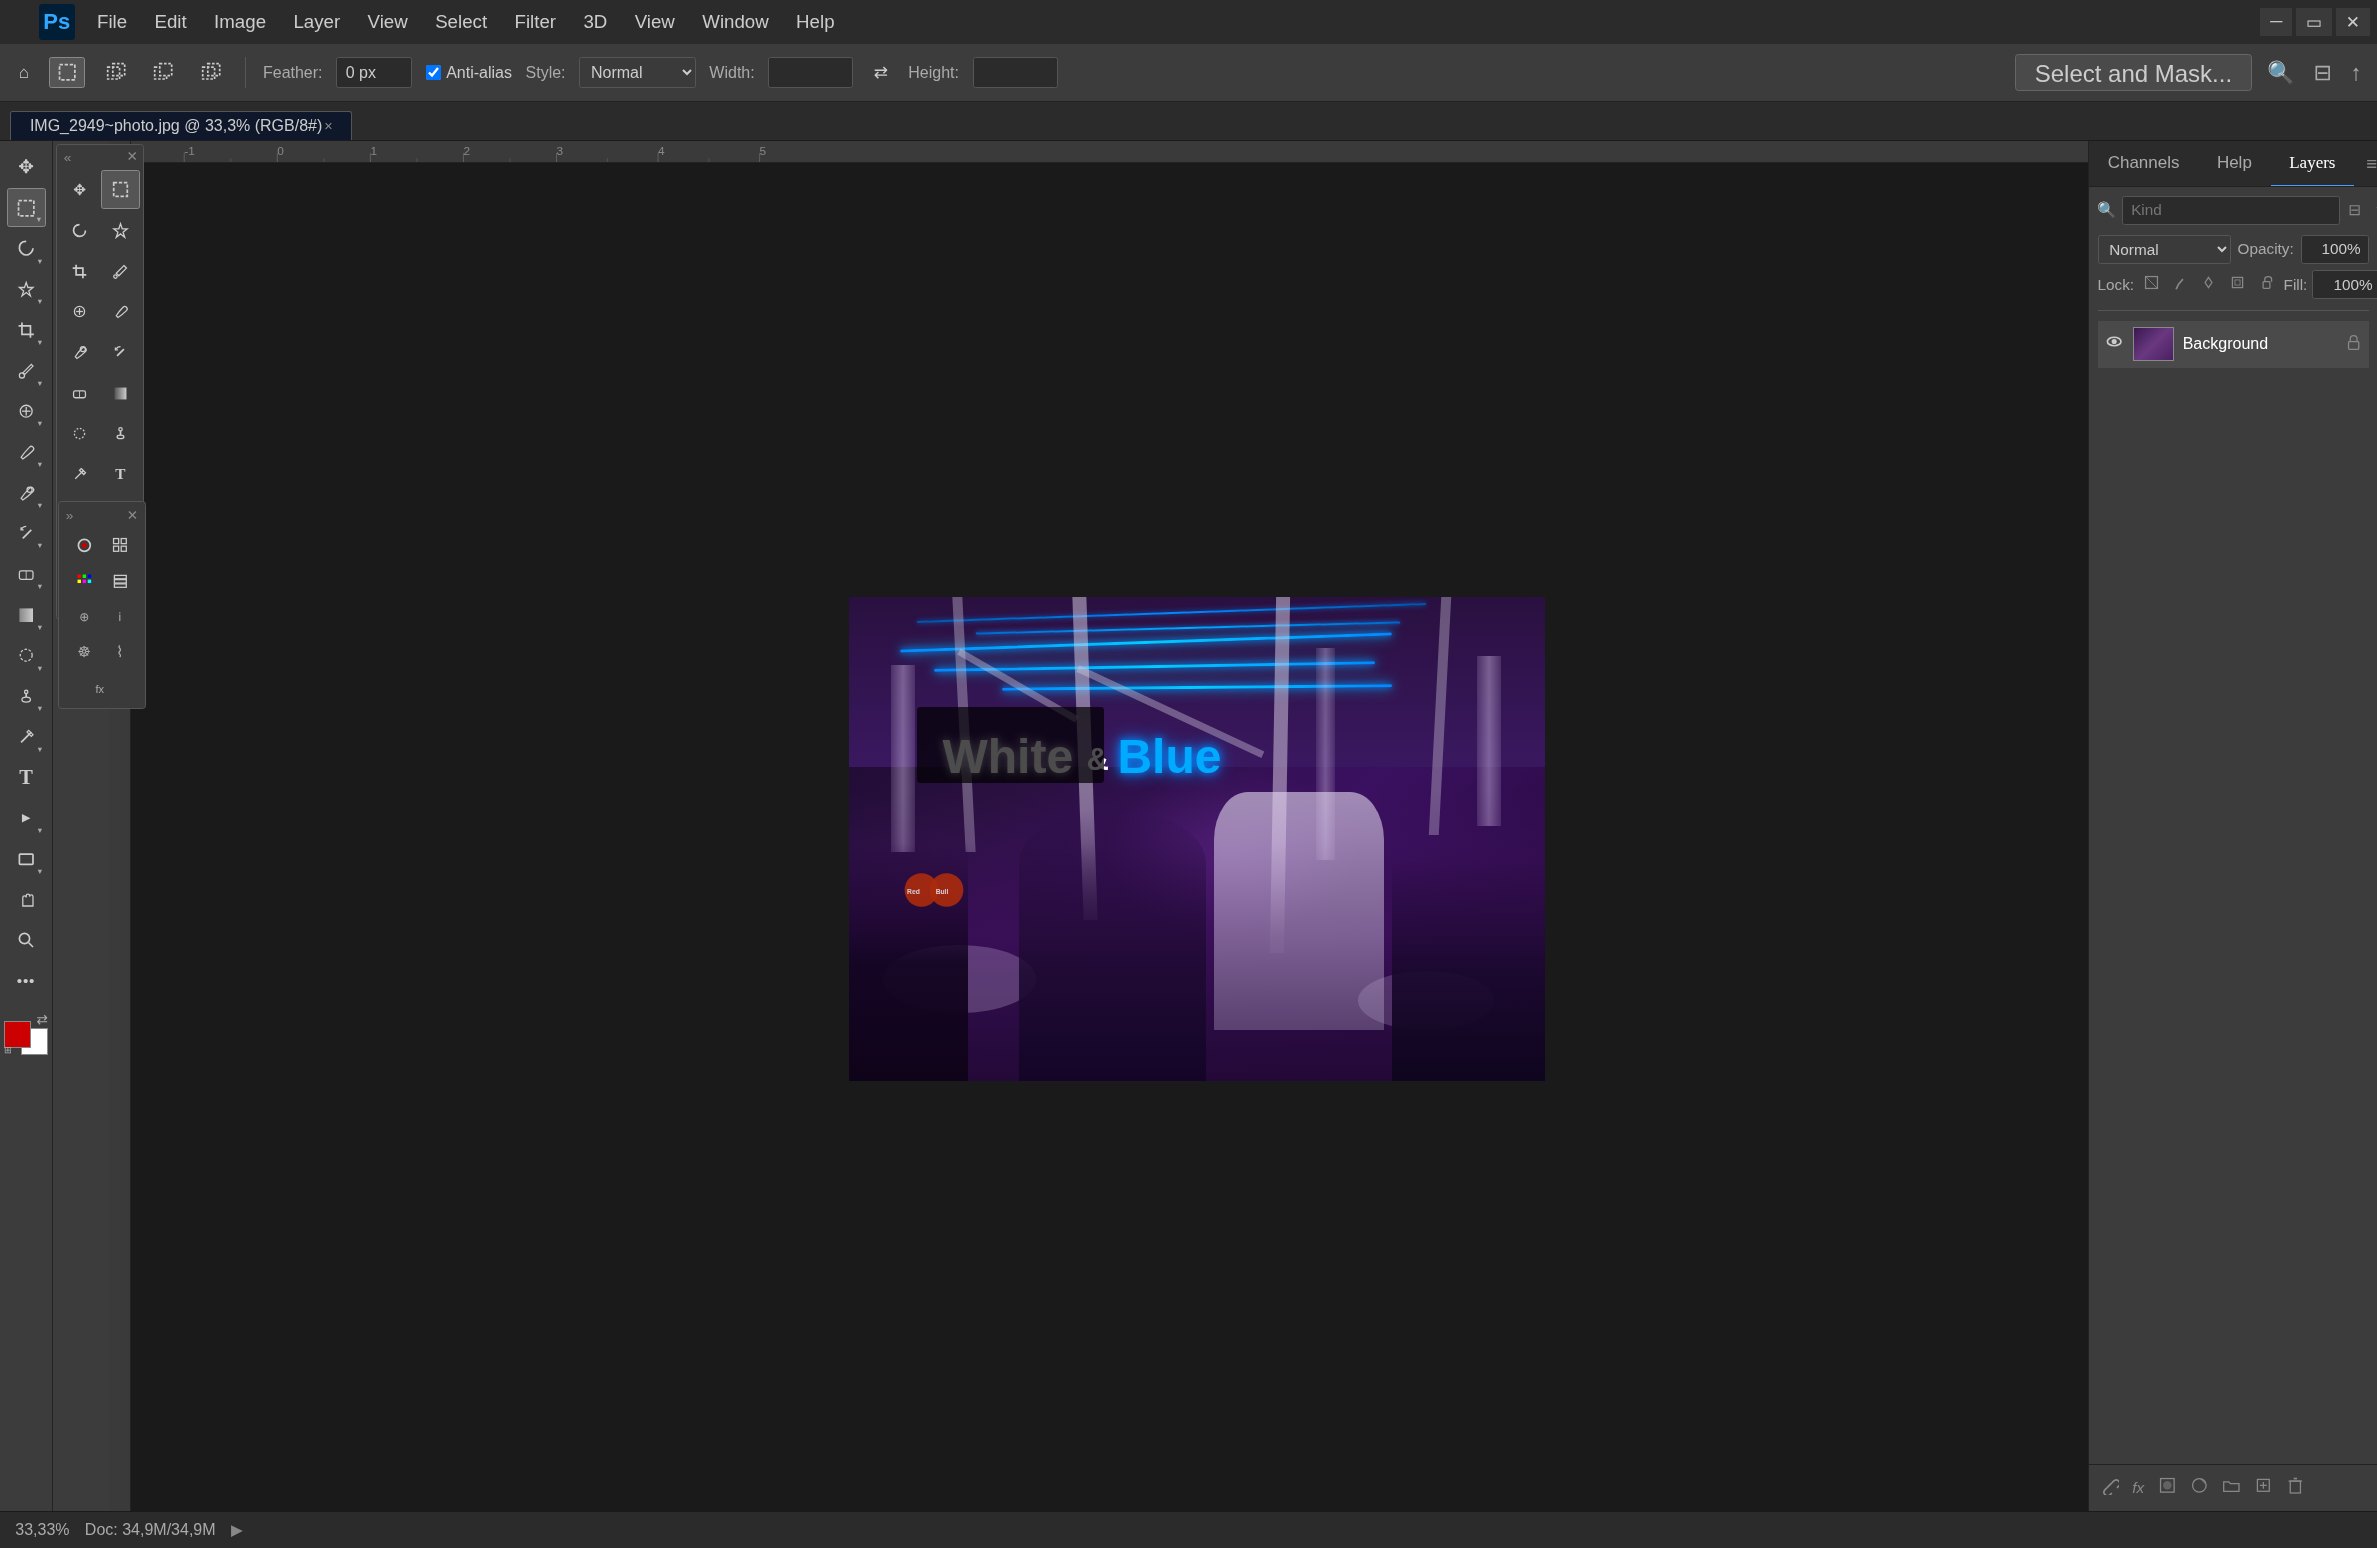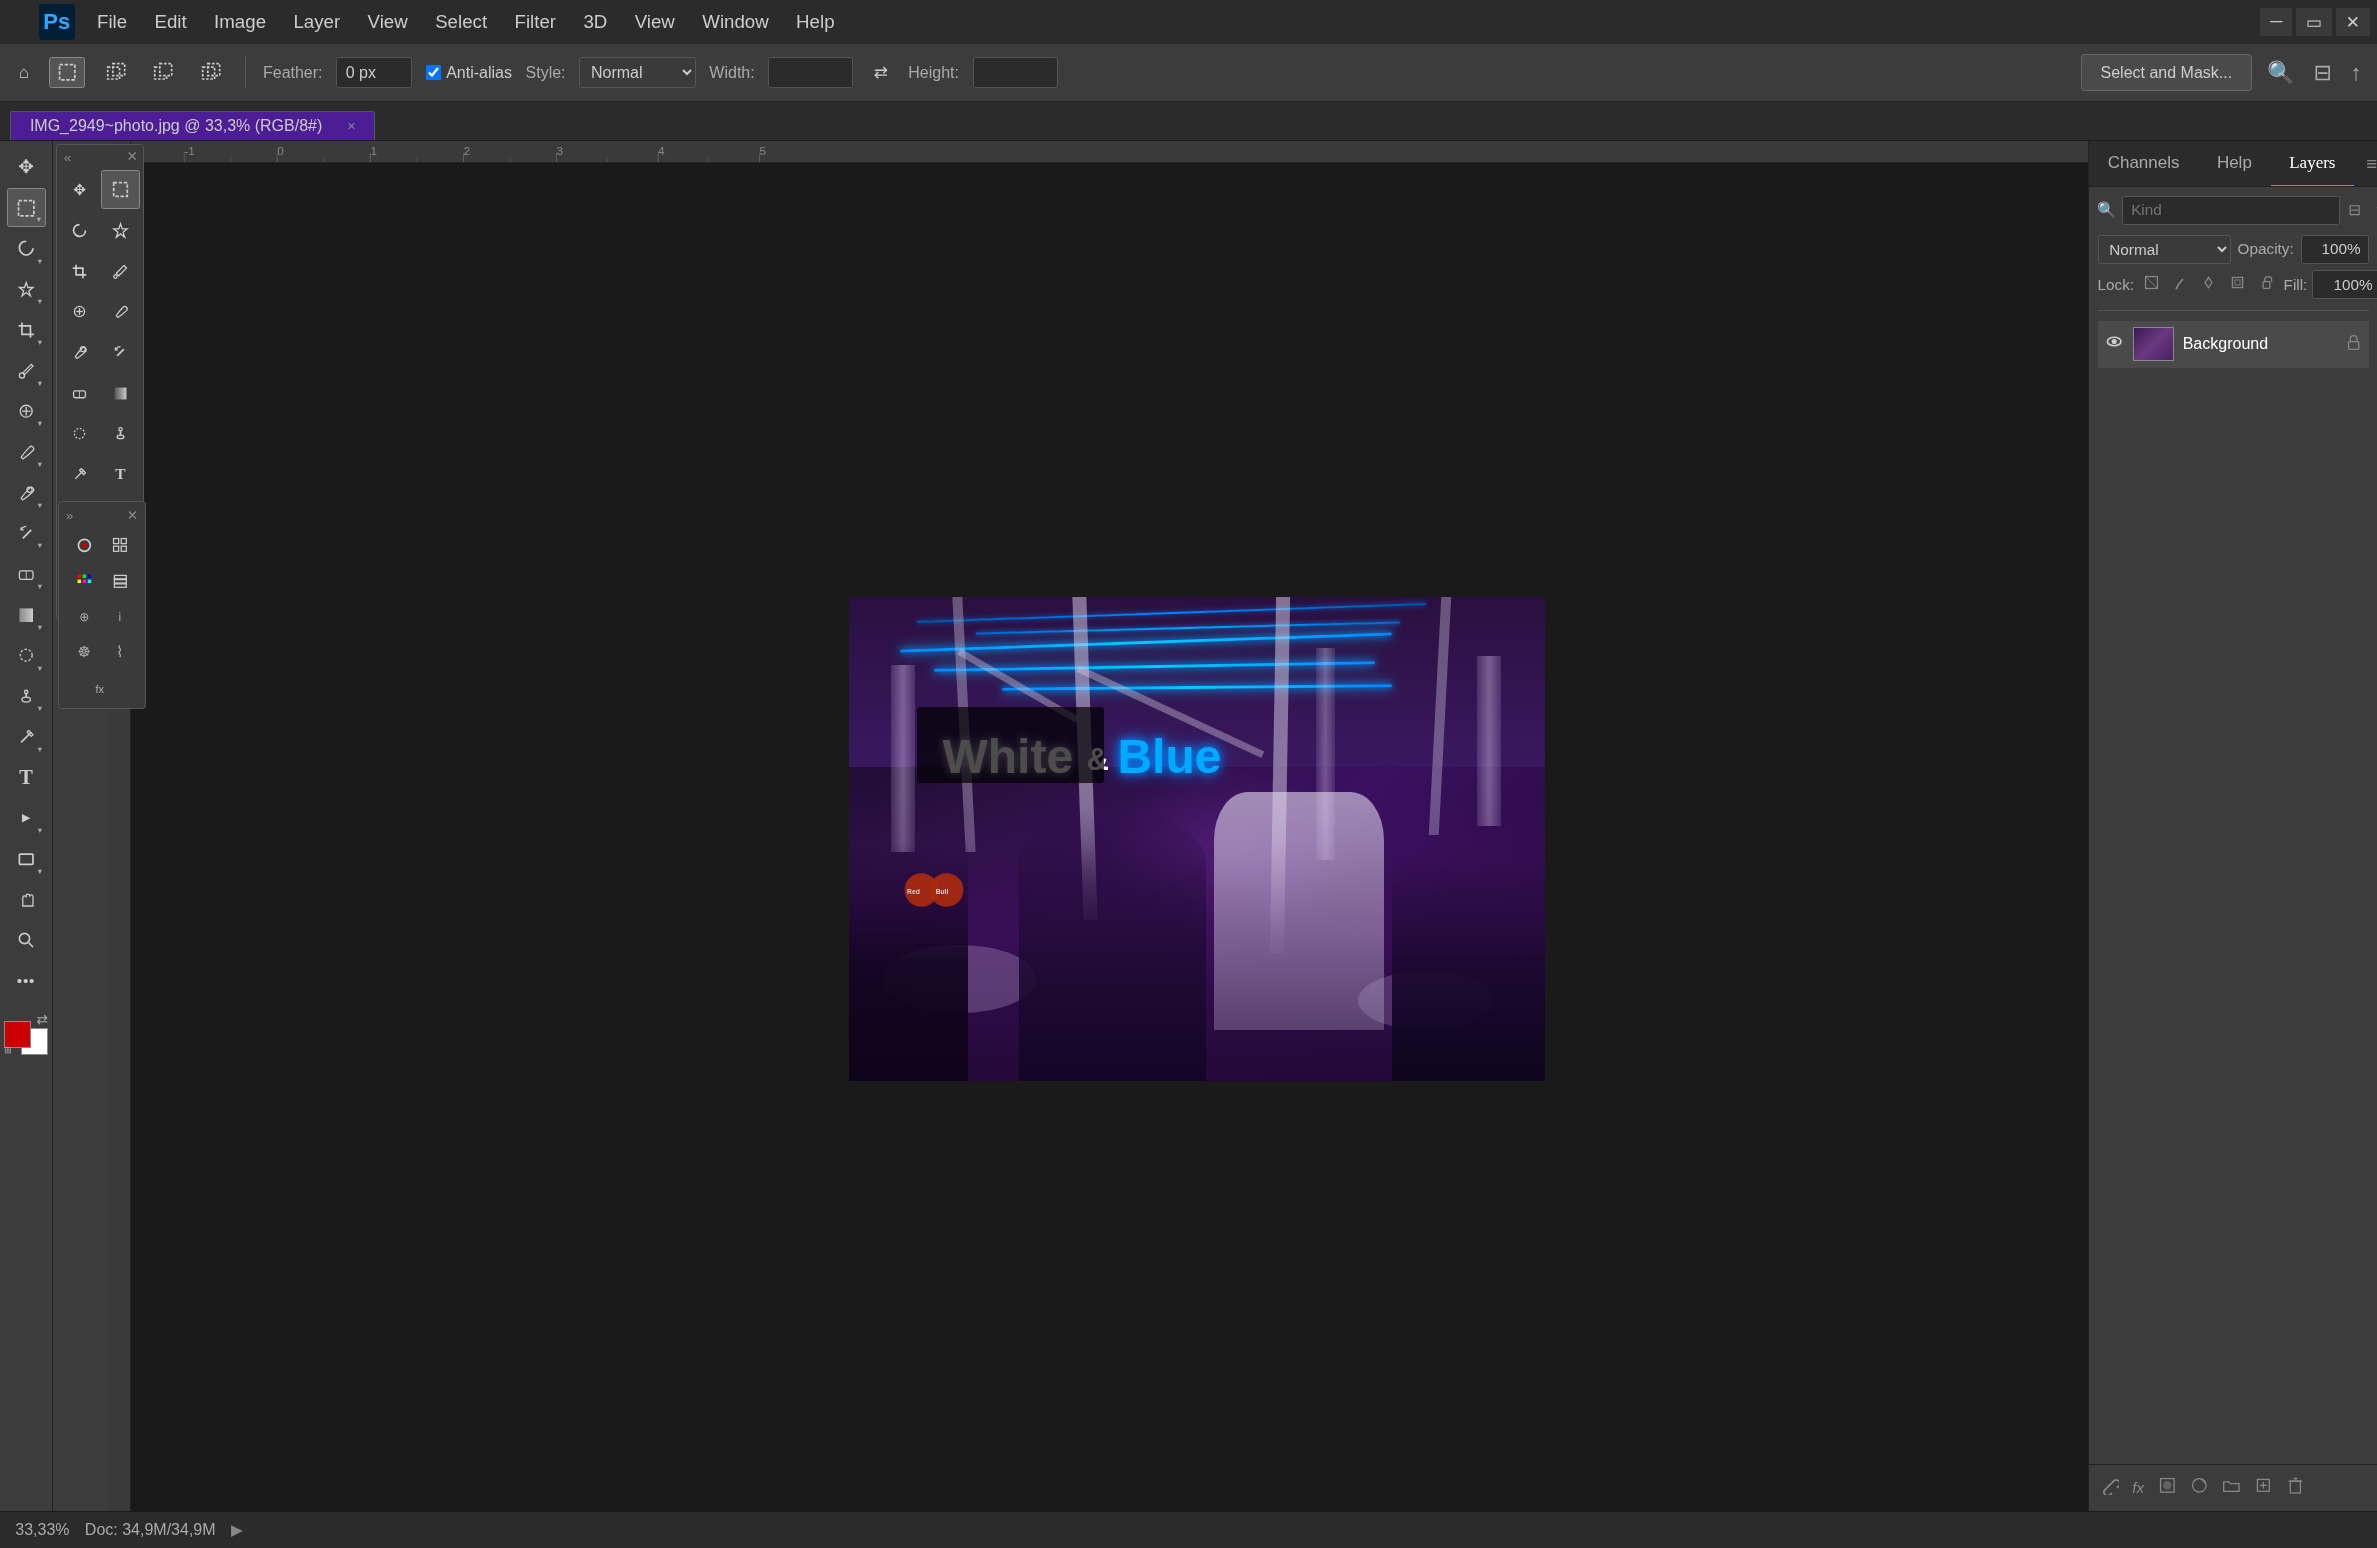--- a/index.html
+++ b/index.html
@@ -16,28 +16,28 @@
     #toolbar {
       display: flex; align-items: center; background: #3c3c3c; height: 58px; padding: 0 12px; gap: 13.6px; border-bottom: 0.8px solid #222;
     }
     .toolbar-btn { background: none; border: none; color: #ccc; cursor: pointer; padding: 4.2px 6.8px; font-size: 17px; border-radius: 2.5px; display: flex; align-items: center; justify-content: center; }
     .toolbar-btn.active { background: #555; }
     .toolbar-separator { width: 0.8px; height: 31px; background: #555; margin: 0 3.4px; }
     .toolbar-label { font-size: 16px; color: #aaa; }
     .toolbar-input { background: #2b2b2b; border: 0.8px solid #555; color: #ccc; padding: 3.4px 8.5px; font-size: 16px; width: 93px; height: 31px; border-radius: 2.5px; }
     .toolbar-checkbox-wrap { display: flex; align-items: center; gap: 5.1px; font-size: 16px; }
     .toolbar-select { background: #3a3a3a; border: 0.8px solid #555; color: #ccc; padding: 3.4px 6.8px; font-size: 16px; height: 31px; border-radius: 2.5px; }
-    #select-mask-btn { background: #4a4a4a; border: 0.8px solid #666; color: #ccc; padding: 5.1px 18.7px; font-size: 16px; cursor: pointer; border-radius: 3.4px; height: 37px; }
+    #select-mask-btn { background: #4a4a4a; border: 0.8px solid #666; color: #ccc; padding: 5.1px 18.7px; font-size: 24px; cursor: pointer; border-radius: 3.4px; height: 37px; }
     .toolbar-icon-btn { background: none; border: none; color: #aaa; font-size: 22px; cursor: pointer; padding: 3.4px; }
 
     
     #tab-bar {
       background: #2b2b2b; height: 39px; display: flex; align-items: flex-end; padding-left: 10.2px; border-bottom: 0.8px solid #1a1a1a;
     }
-    .tab { background: #4c1d95; border: 0.8px solid #555; border-bottom: none; padding: 5.1px 18.7px; font-size: 16px; color: #ccc; cursor: pointer; display: flex; align-items: center; gap: 25px; border-radius: 2.5px 2.5px 0 0; }
+    .tab { background: #0f172a; border: 0.8px solid #555; border-bottom: none; padding: 5.1px 18.7px; font-size: 16px; color: #ccc; cursor: pointer; display: flex; align-items: center; gap: 2px; border-radius: 2.5px 2.5px 0 0; }
     .tab-close { font-size: 14.4px; color: #888; cursor: pointer; }
 
     
     #main { display: flex; height: calc(1548px - 44px - 58px - 39px - 37px); }
 
     
     #left-panel {
       width: 53px; background: #3c3c3c; display: flex; flex-direction: column; align-items: center; padding: 6.8px 0; border-right: 0.8px solid #222; gap: 1.7px; position: relative; flex-shrink: 0;
     }
     .tool-btn { width: 39px; height: 39px; background: none; border: none; color: #ccc; cursor: pointer; display: flex; align-items: center; justify-content: center; border-radius: 2.5px; font-size: 18.7px; position: relative; }

